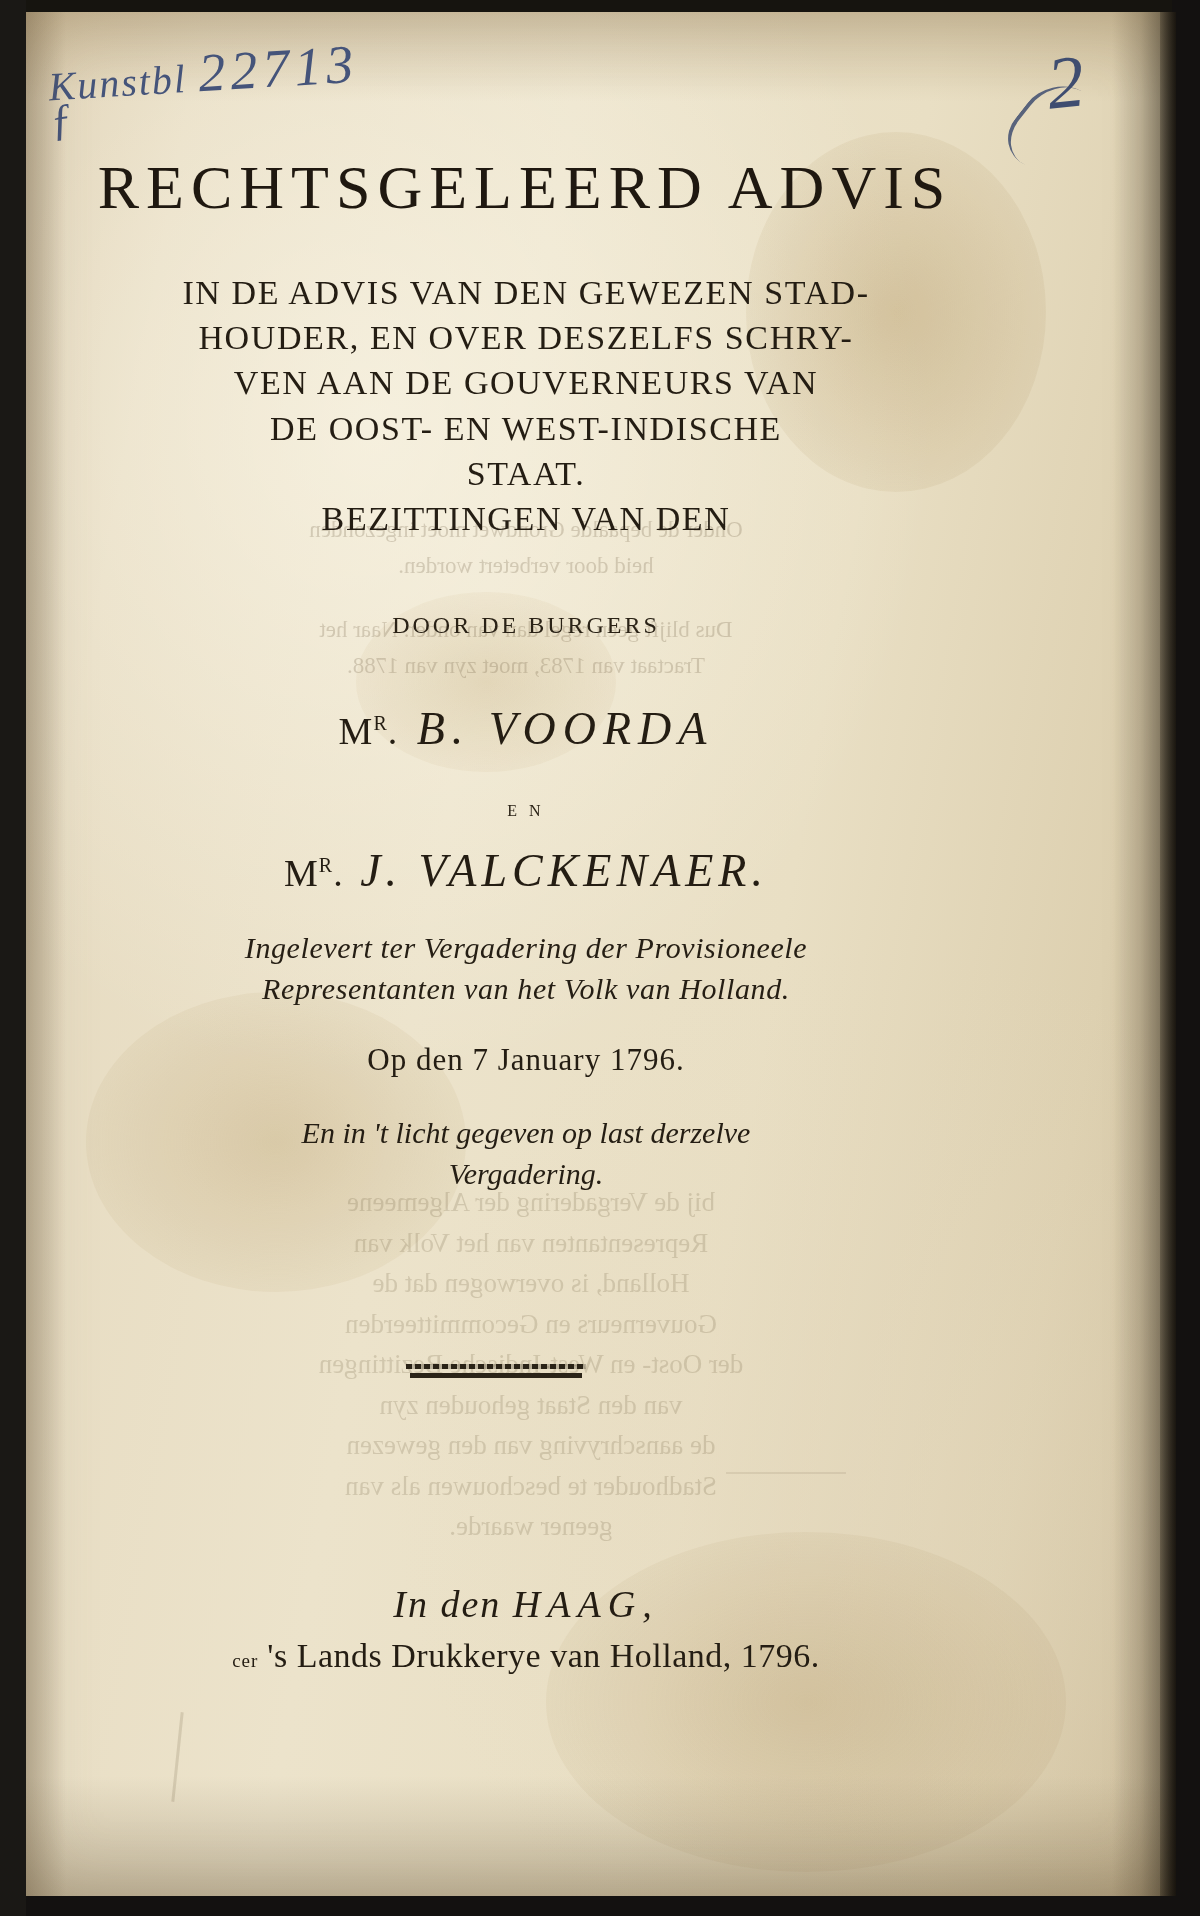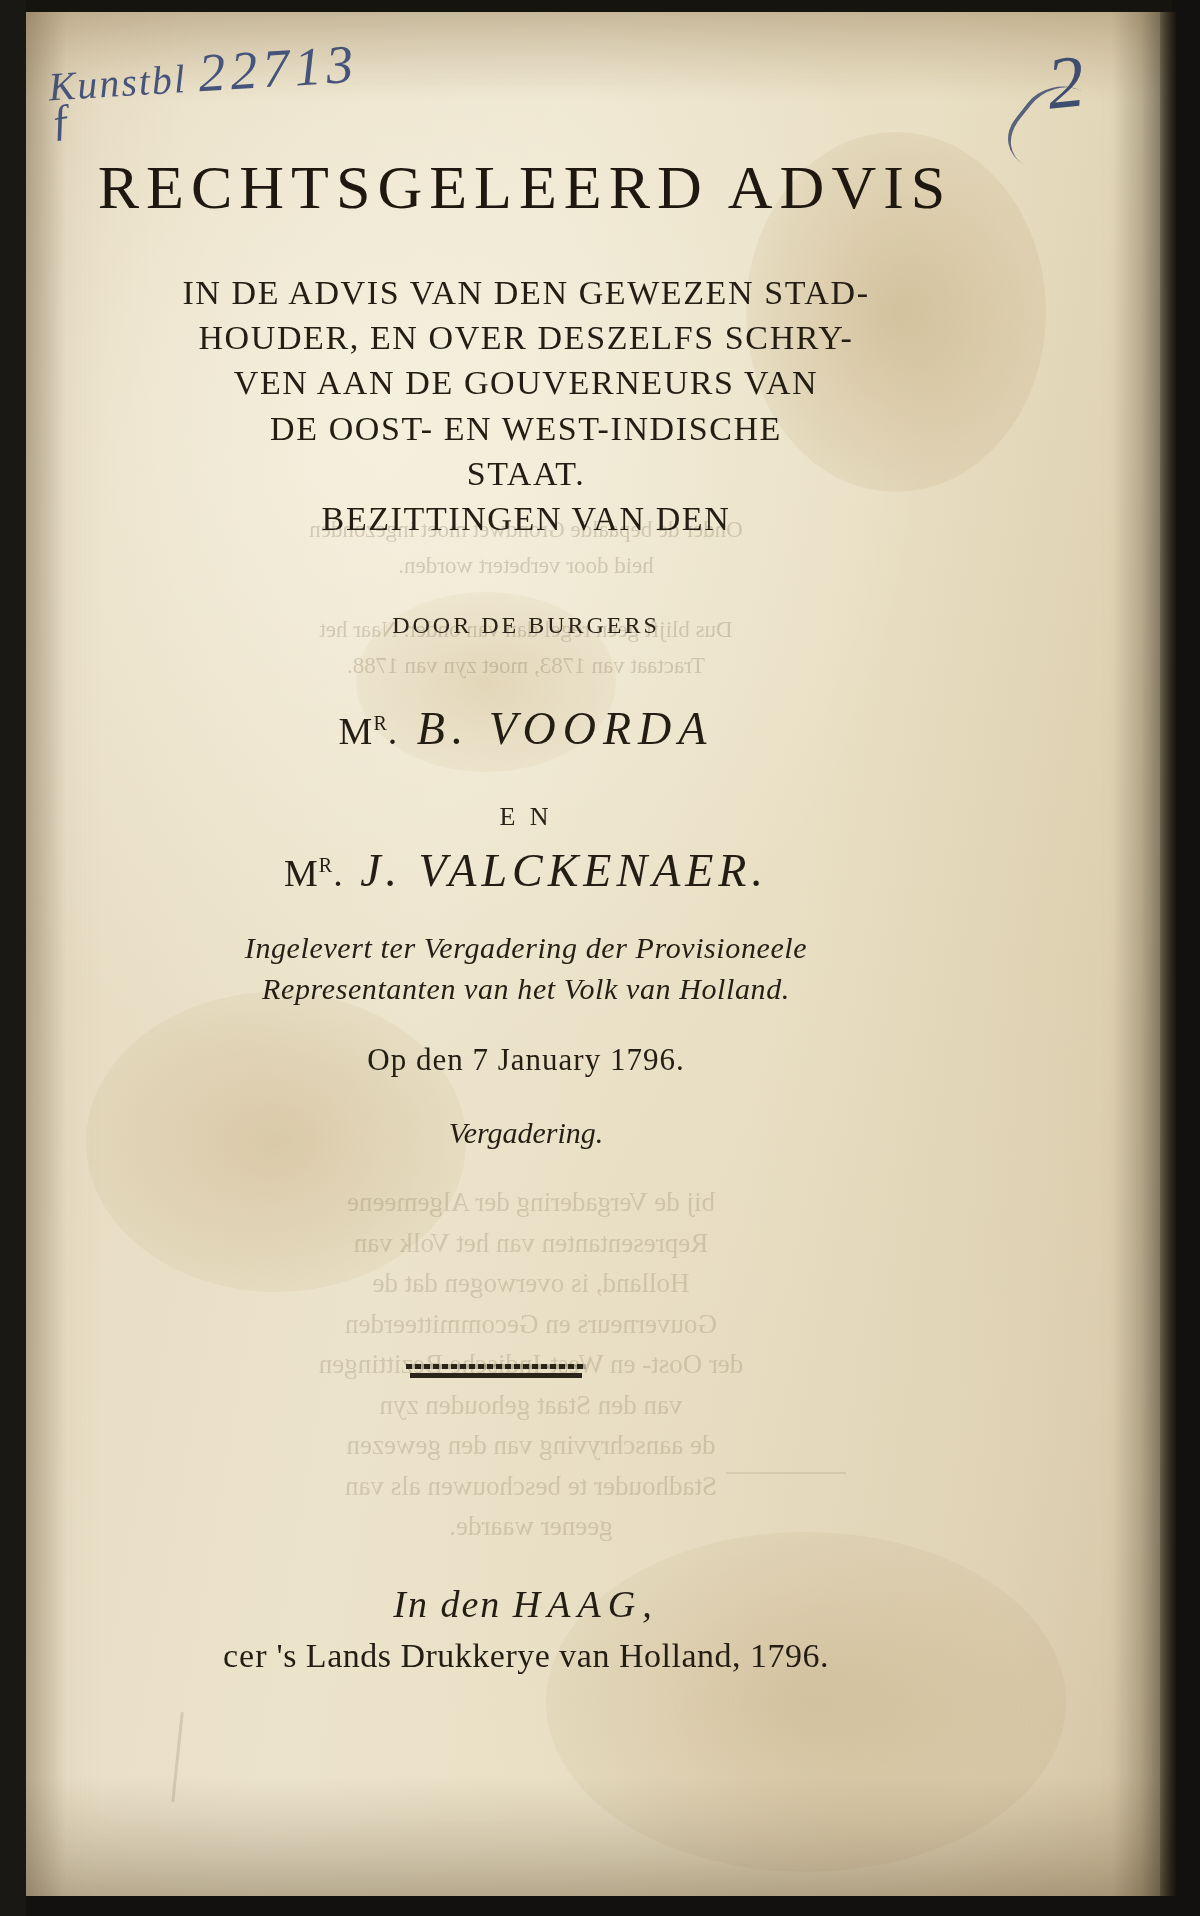--- a/index.html
+++ b/index.html
@@ -213,21 +213,21 @@
     letter-spacing: 1px;
   }
   .mr sup { font-size: 20px; }
 
   #conj {
     position: absolute;
     left: 60px;
     top: 790px;
     width: 880px;
     text-align: center;
-    font-size: 26px;
+    font-size: 16px;
     letter-spacing: 4px;
     color: #2a2216;
   }
 
   #submitted {
     position: absolute;
     left: 60px;
     top: 915px;
     width: 880px;
     text-align: center;
@@ -297,21 +297,21 @@
     position: absolute;
     left: 40px;
     top: 1625px;
     width: 920px;
     text-align: center;
     font-size: 34px;
     letter-spacing: 0.5px;
     color: #241d13;
   }
   #imprint-printer .catch {
-    font-size: 34px;
+    font-size: 19px;
     letter-spacing: 1px;
   }
 
   
   .scratch {
     position: absolute;
     background: rgba(110,92,62,0.35);
     pointer-events: none;
   }
 </style>
@@ -390,20 +390,21 @@
       </div>
 
       <div id="submitted">
         <div>Ingelevert ter Vergadering der Provisioneele</div>
         <div>Representanten van het Volk van Holland.</div>
       </div>
 
       <div id="date-line">Op den 7 January 1796.</div>
 
       <div id="published">
+        <div>En in 't licht gegeven op last derzelve</div>
         <div>Vergadering.</div>
       </div>
 
       <div id="ornament">
         <div class="bar1"></div>
         <div class="bar2"></div>
       </div>
 
       <div id="imprint-city">
         <span>In den</span>

